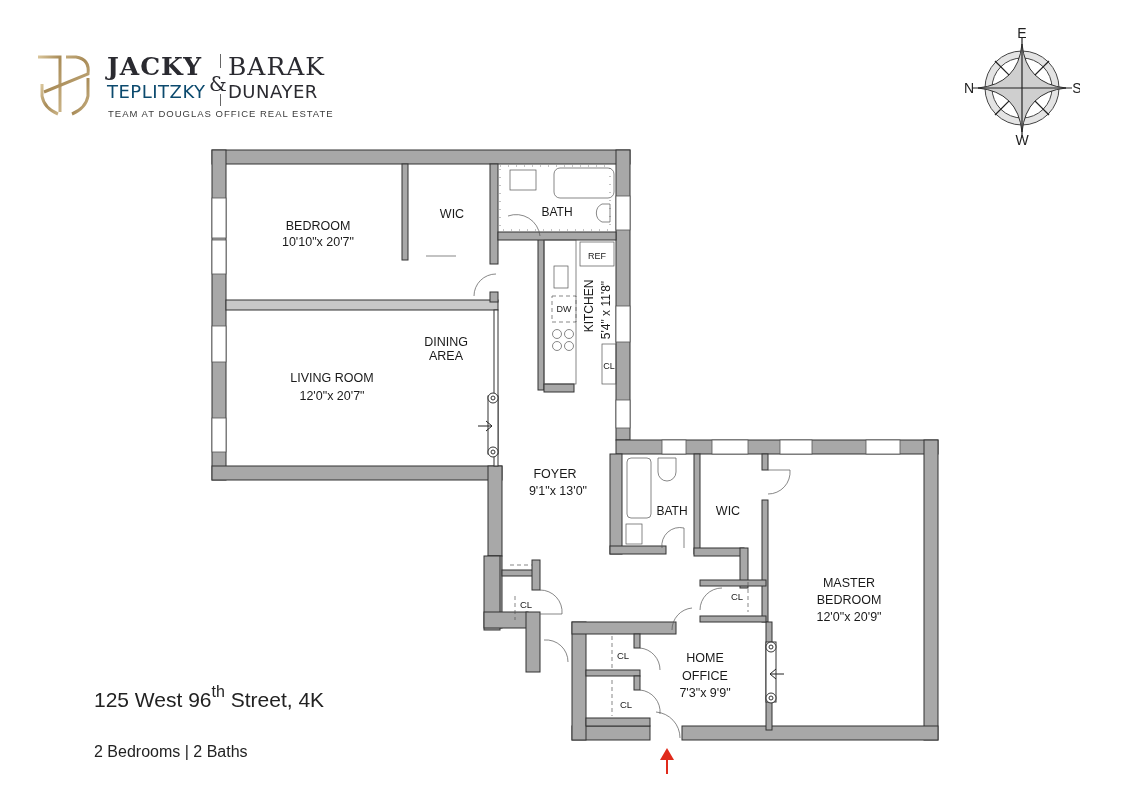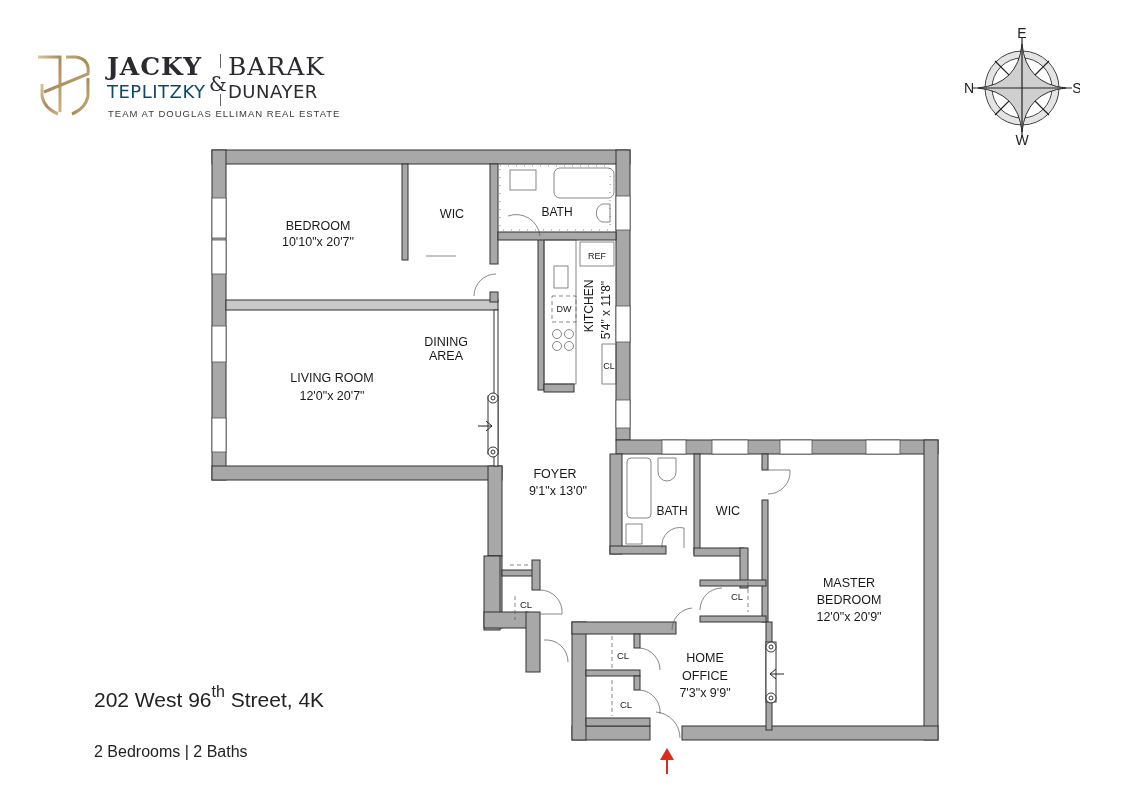--- a/index.html
+++ b/index.html
@@ -42,21 +42,21 @@
       <path d="M52 26 V44 Q50 56 36 62"></path>
     </g>
   </svg>
   <div class="logo-name jacky">JACKY</div>
   <div class="sep1"></div>
   <div class="logo-name barak">BARAK</div>
   <div class="logo-name amp">&amp;</div>
   <div class="logo-name teplitzky">TEPLITZKY</div>
   <div class="sep2"></div>
   <div class="logo-name dunayer">DUNAYER</div>
-  <div class="tagline">TEAM AT DOUGLAS ELLIMAN REAL ESTATE</div>
+  <div class="tagline">TEAM AT DOUGLAS OFFICE REAL ESTATE</div>
 </div>
 
 <svg class="compass" viewBox="0 0 120 118">
   <circle cx="62" cy="60" r="37" fill="#e4e4e4" stroke="#444" stroke-width="1"></circle>
   <circle cx="62" cy="60" r="30" fill="#ffffff" stroke="#444" stroke-width="1"></circle>
   <line x1="35" y1="33" x2="89" y2="87" stroke="#222" stroke-width="1.2"></line>
   <line x1="89" y1="33" x2="35" y2="87" stroke="#222" stroke-width="1.2"></line>
   <path d="M62 16 Q66 56 106 60 Q66 64 62 104 Q58 64 18 60 Q58 56 62 16 Z" fill="#cfcfcf" stroke="#333" stroke-width="1"></path>
   <line x1="62" y1="10" x2="62" y2="110" stroke="#222" stroke-width="1.2"></line>
   <line x1="12" y1="60" x2="112" y2="60" stroke="#222" stroke-width="1.2"></line>
@@ -216,14 +216,14 @@
     <text x="526" y="608" font-size="9.5">CL</text>
     <text x="737" y="600" font-size="9.5">CL</text>
     <text x="623" y="659" font-size="9.5">CL</text>
     <text x="626" y="708" font-size="9.5">CL</text>
     <text x="705" y="662" font-size="12.5">HOME</text>
     <text x="705" y="680" font-size="12.5">OFFICE</text>
     <text x="705" y="697" font-size="12.5">7'3"x 9'9"</text>
   </g>
 </svg>
 
-<div class="address"><span>202 West 96</span><sup>th</sup><span> Street, 4K</span></div>
+<div class="address"><span>125 West 96</span><sup>th</sup><span> Street, 4K</span></div>
 <div class="subtitle">2 Bedrooms | 2 Baths</div>
 
 </body></html>

